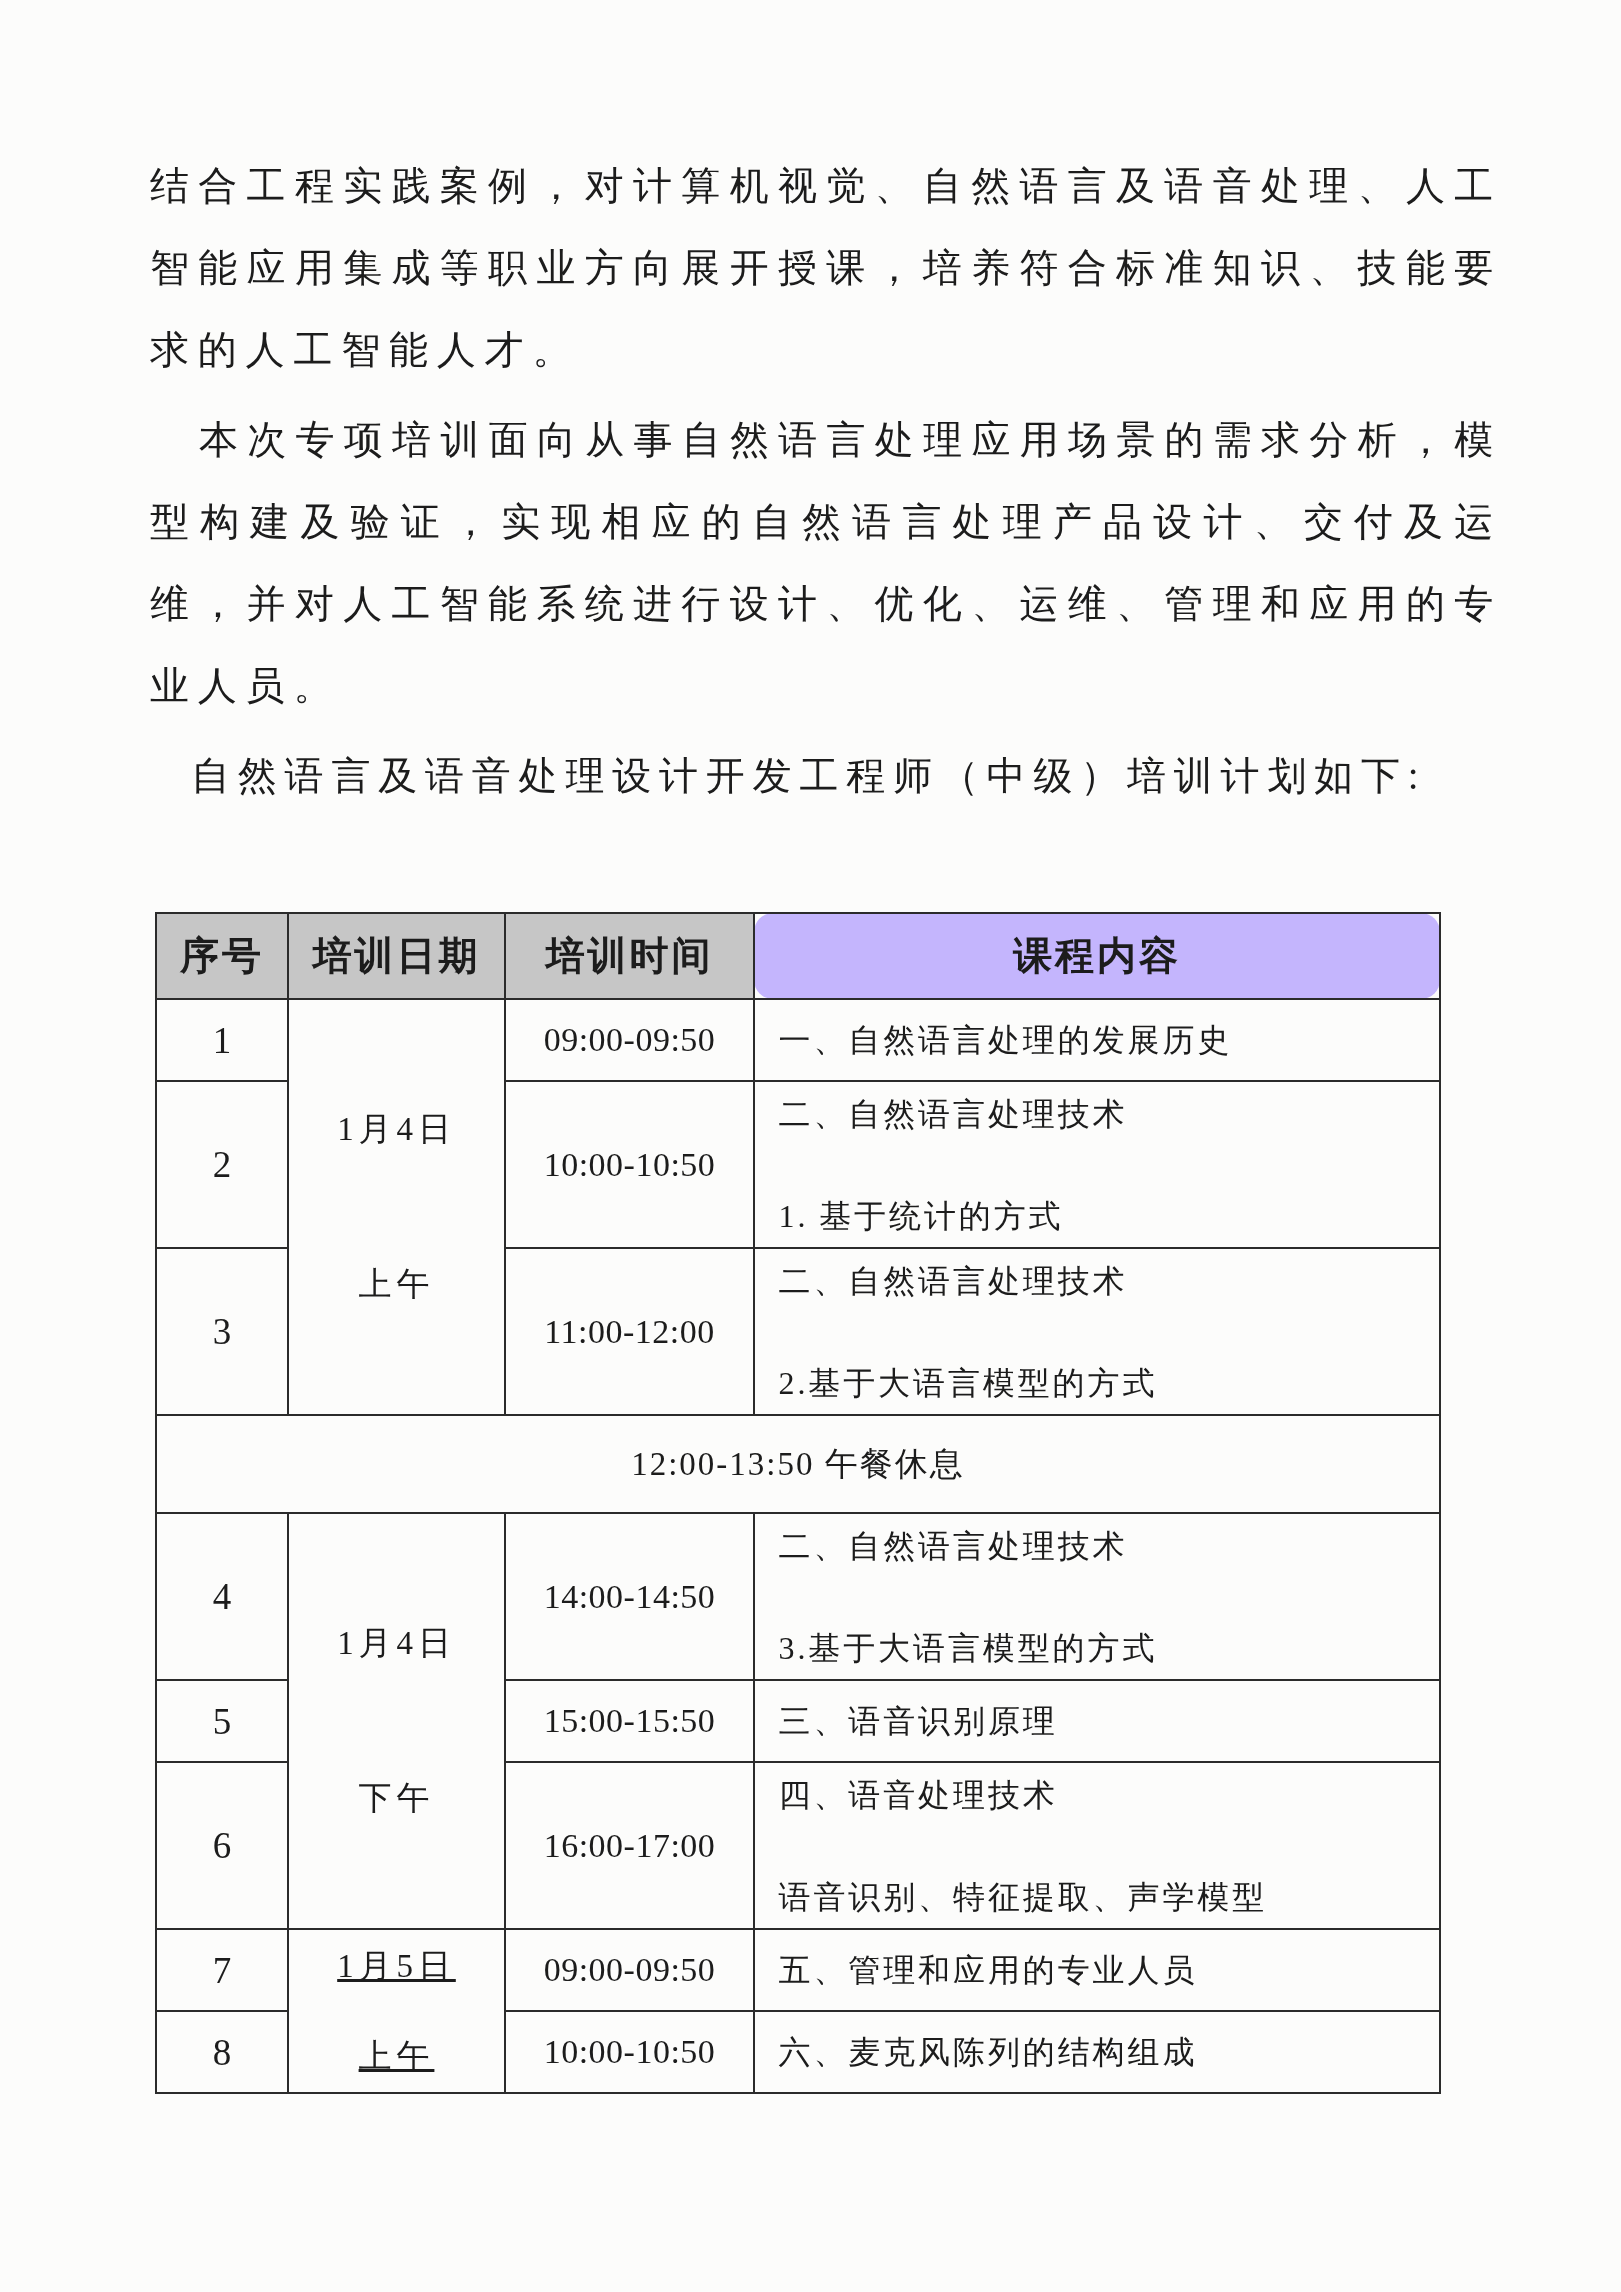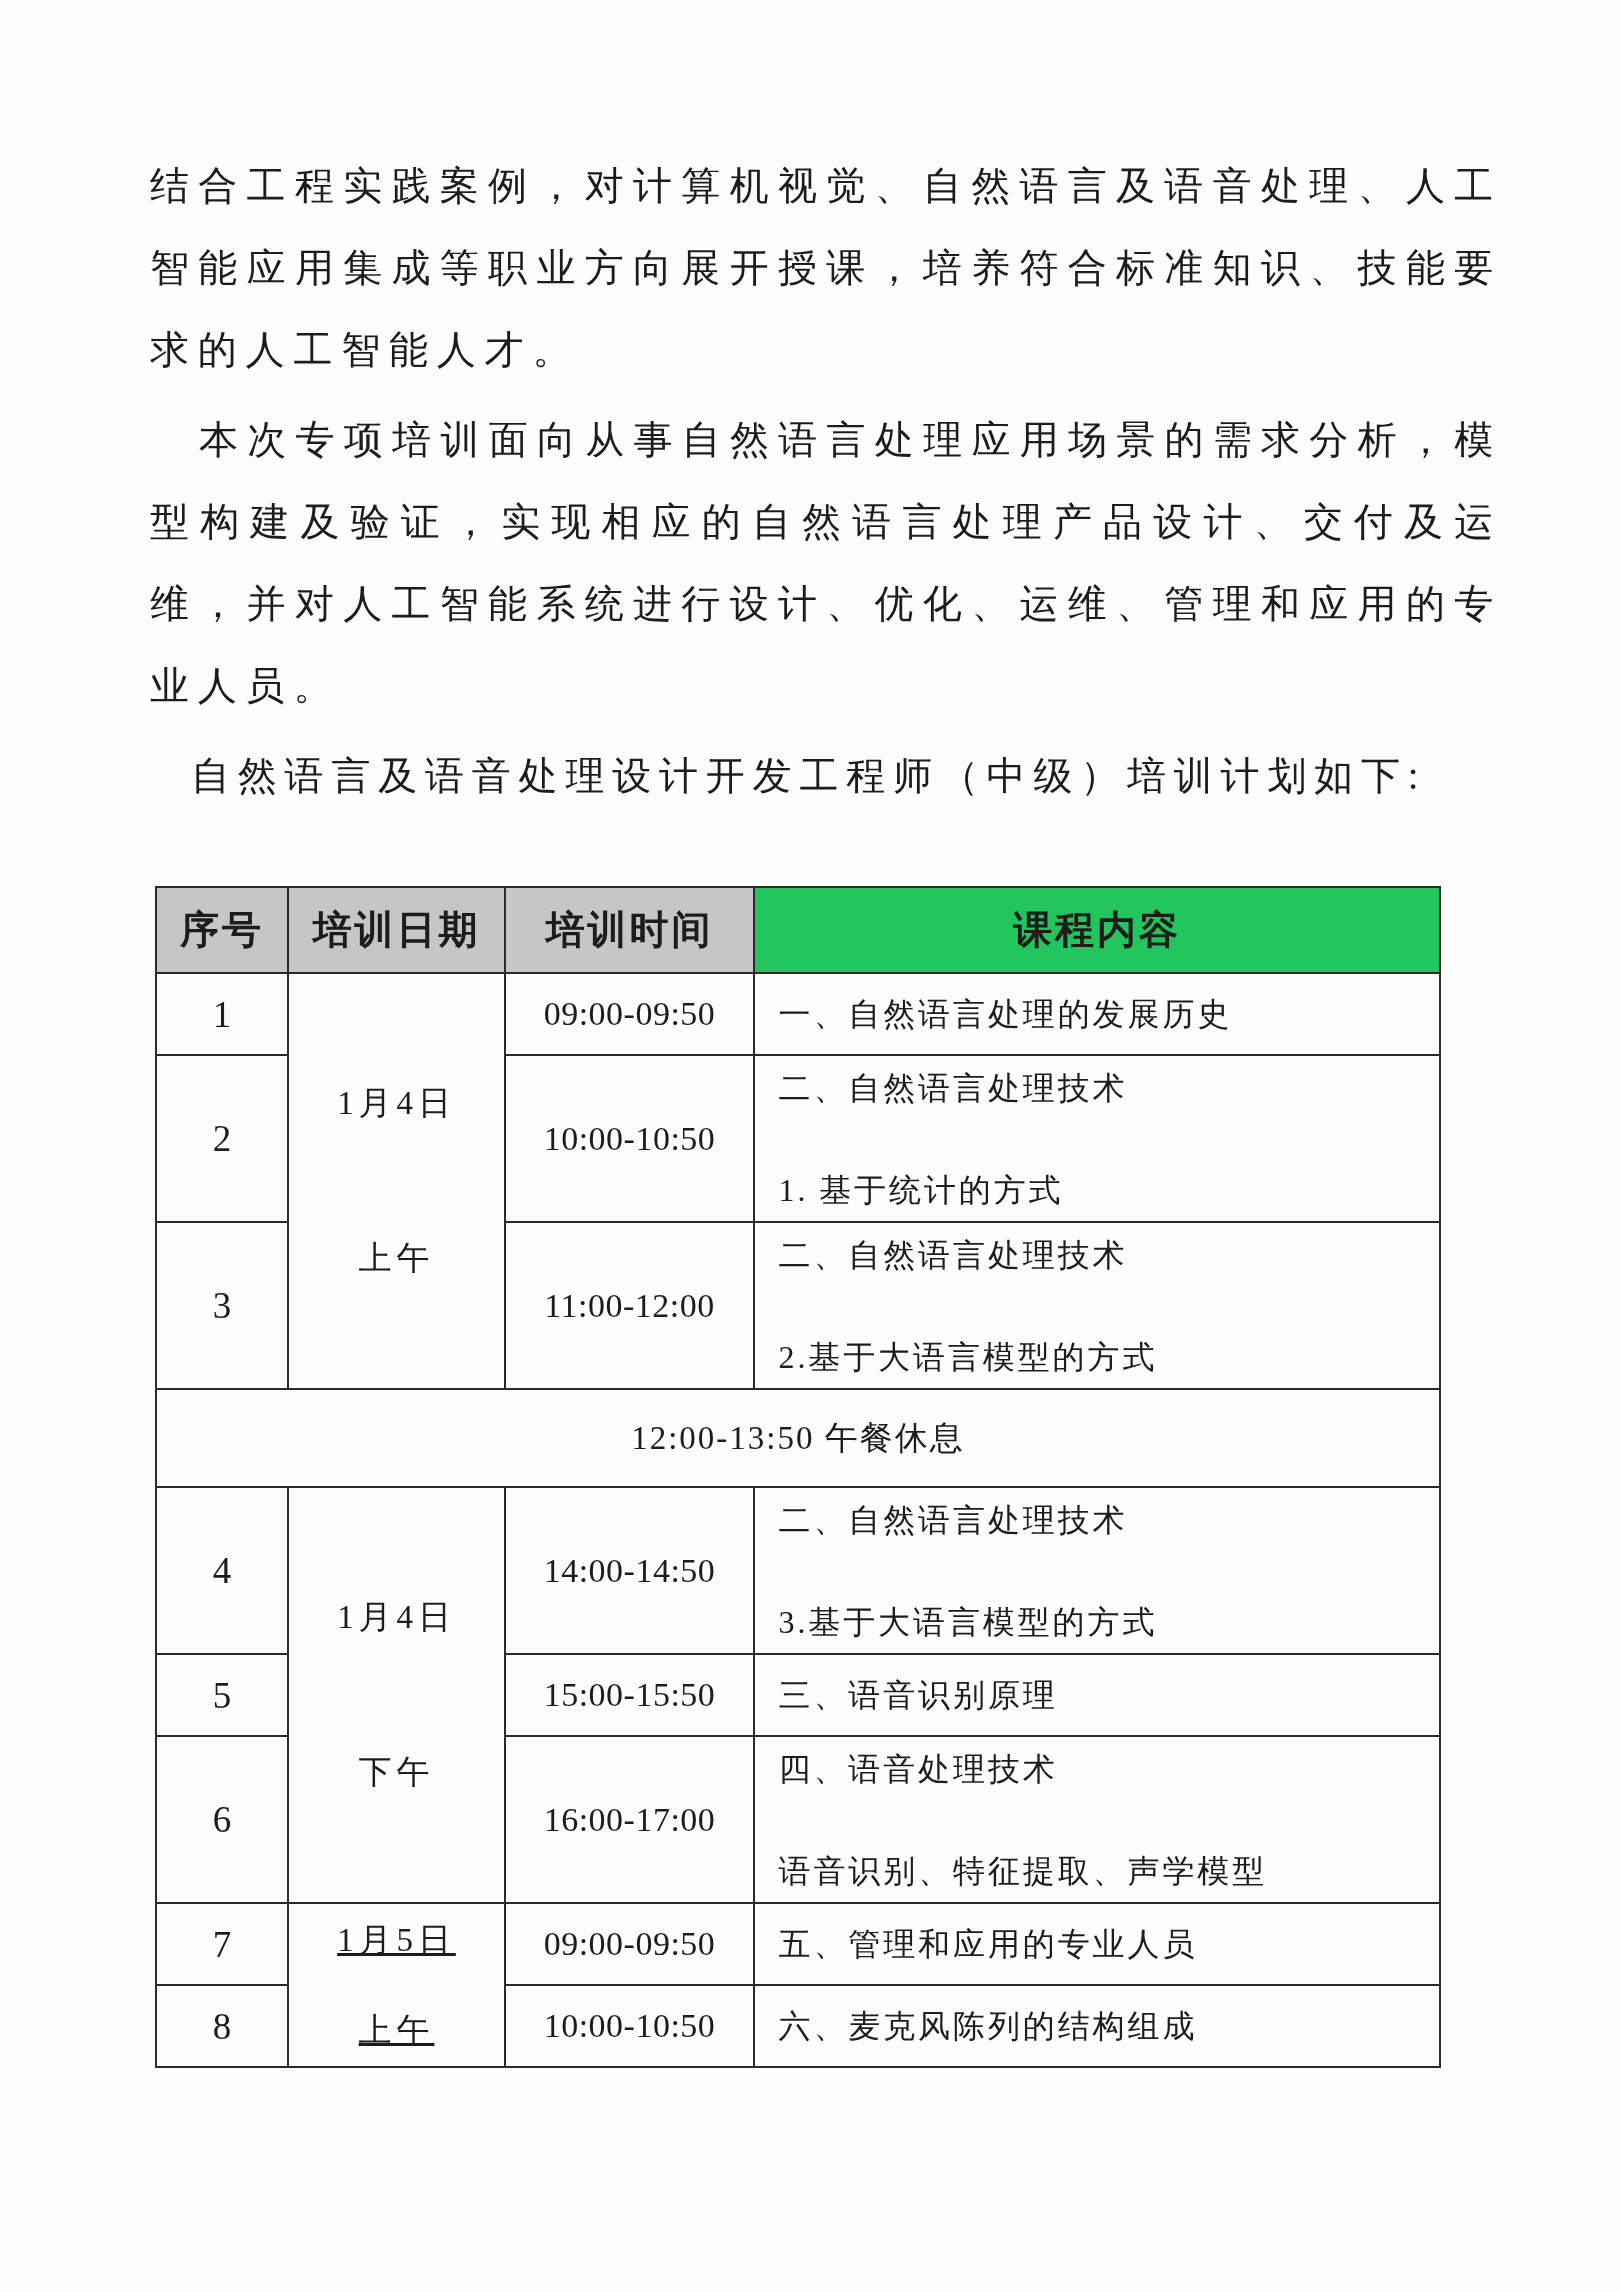--- a/index.html
+++ b/index.html
@@ -29,21 +29,21 @@
     font-size:41px;line-height:82px;letter-spacing:6.9px;
     margin:0 0 0 49px;
   }
   .single-line{
     font-size:39px;line-height:82px;letter-spacing:7.8px;
     text-indent:49px;margin:0;white-space:nowrap;
   }
 
   
   .plan-table{
-    position:absolute;left:155px;top:886px;
+    position:absolute;left:155px;top:912px;
     border-collapse:collapse;
     table-layout:fixed;
     width:1284px;
   }
   .plan-table col.c1{width:132px;}
   .plan-table col.c2{width:217px;}
   .plan-table col.c3{width:249px;}
   .plan-table col.c4{width:686px;}
   .plan-table th,.plan-table td{
     border:2px solid #2b2b2b;
@@ -104,21 +104,21 @@
       <col class="c1">
         <col class="c2">
         <col class="c3">
         <col class="c4">
     </colgroup>
     <thead>
       <tr>
         <th class="hdr" style="background: rgb(198, 198, 198);">序号</th>
         <th class="hdr" style="background: rgb(198, 198, 198);">培训日期</th>
         <th class="hdr" style="background: rgb(198, 198, 198);">培训时间</th>
-        <th class="hdr" style="background: #22c55e;">课程内容</th>
+        <th class="hdr" style="background: #c4b5fd; border-radius: 19px;">课程内容</th>
       </tr>
     </thead>
     <tbody id="plan-body">
         <tr class="row-short">
           <td class="no-cell">1</td>
           <td rowspan="3">
             <div class="date-inner gap-wide">
               <div>1月4日</div>
               <div>上午</div>
             </div>

